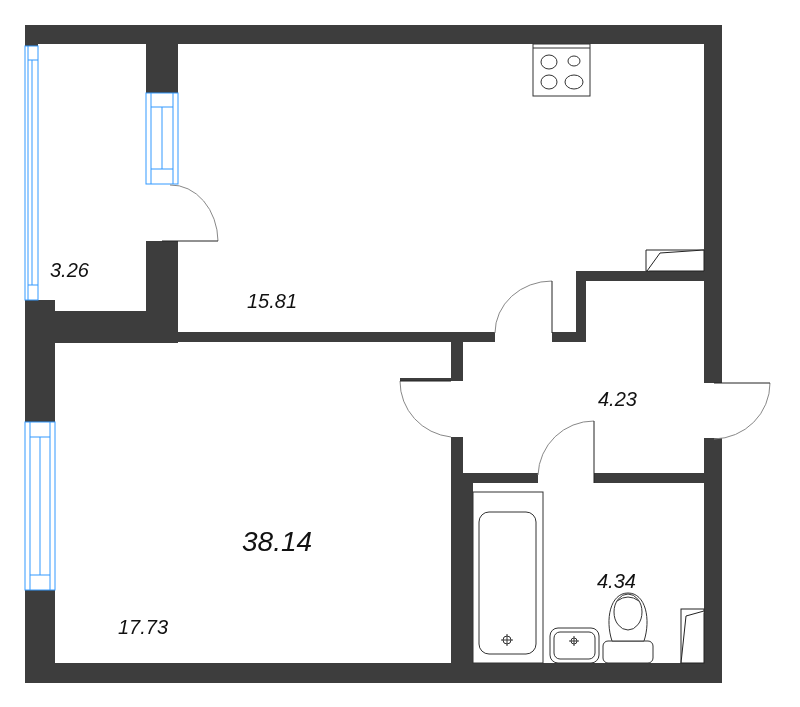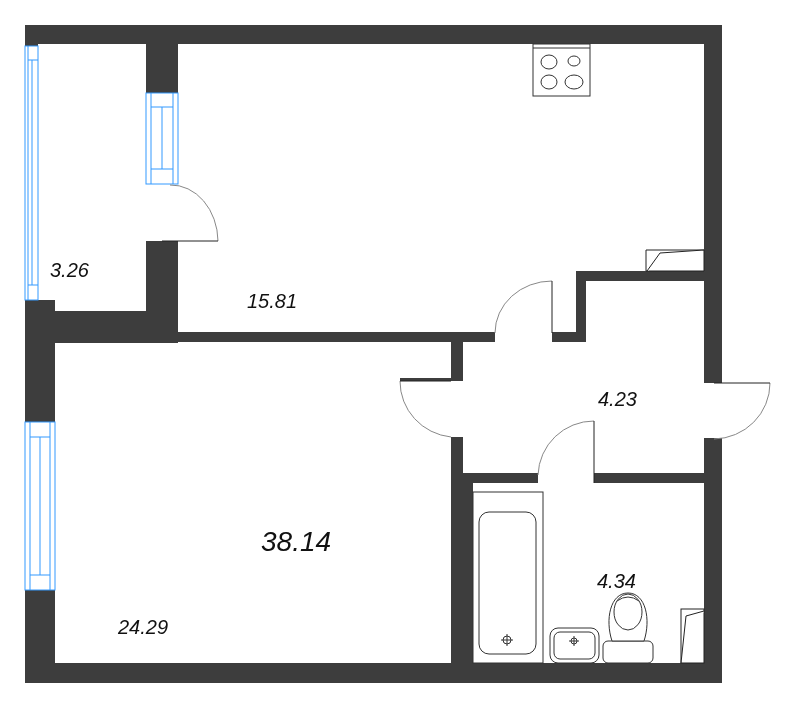--- a/index.html
+++ b/index.html
@@ -131,16 +131,16 @@
   </g>
 
   <g fill="#fff" stroke="#222" stroke-width="1">
     <rect x="681" y="609" width="23" height="54"></rect>
     <path d="M 681 663 L 686 616 L 704 611"></path>
   </g>
 </svg>
 
 <span class="label small" style="left:50px; top:259px;">3.26</span>
 <span class="label small" style="left:247px; top:290px;">15.81</span>
-<span class="label small" style="left:118px; top:616px;">24.29</span>
+<span class="label small" style="left:118px; top:616px;">17.73</span>
 <span class="label small" style="left:598px; top:388px;">4.23</span>
 <span class="label small" style="left:597px; top:570px;font-style:italic;">4.34</span>
-<span class="label big" style="left:242px; top:526px;margin-left:19px;">38.14</span>
+<span class="label big" style="left:242px; top:526px;">38.14</span>
 
 </body></html>

